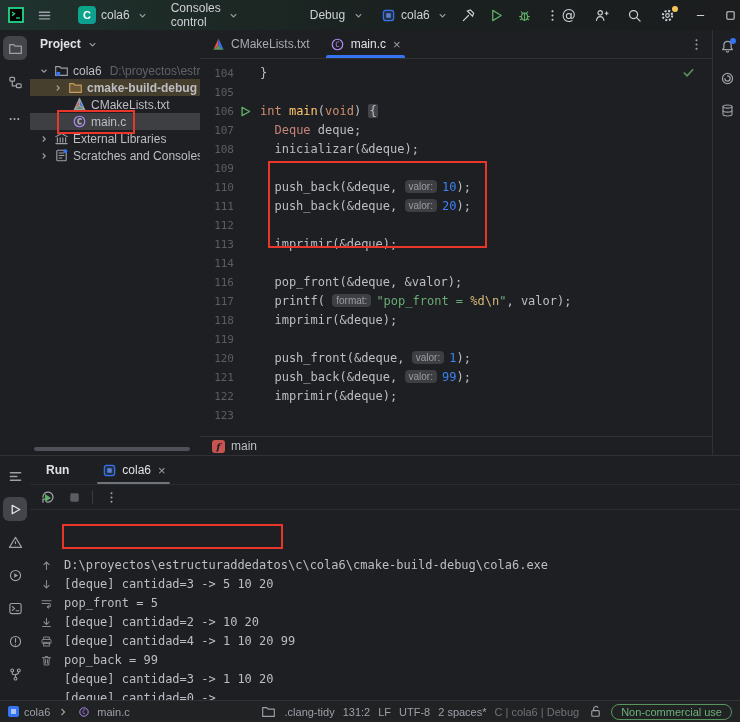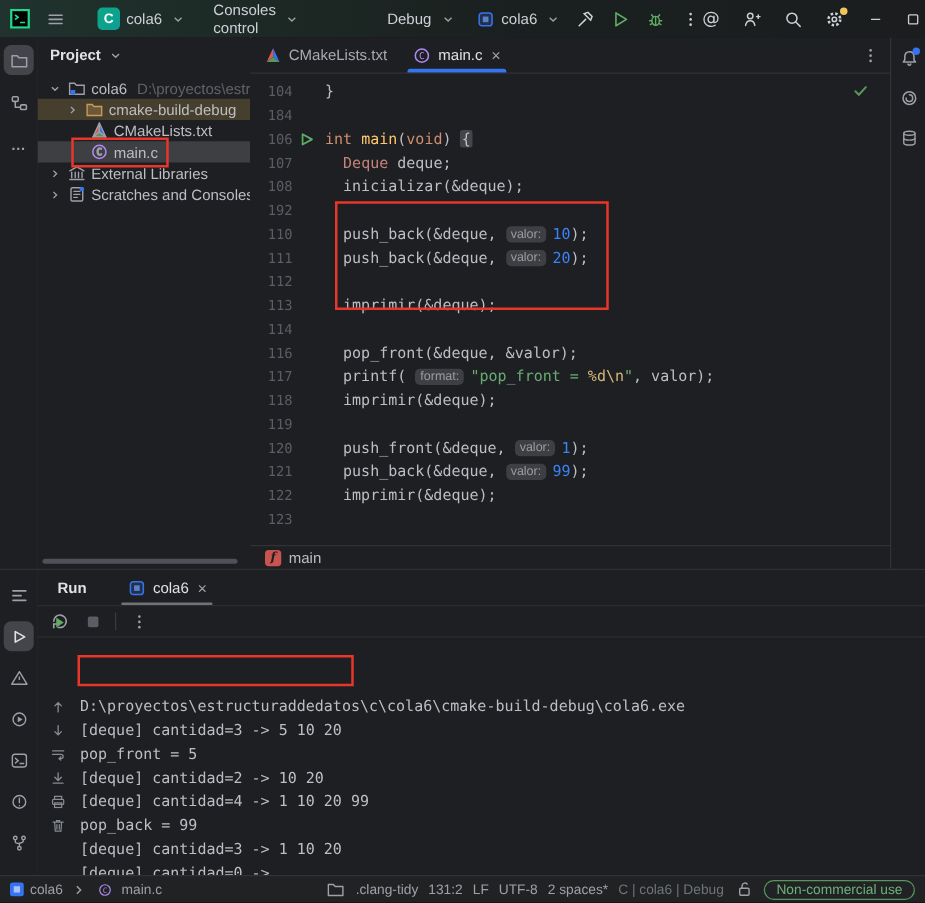--- a/index.html
+++ b/index.html
@@ -285,21 +285,21 @@
           </span>
           <span class="ic">
             <svg viewBox="0 0 16 16" fill="none">
               <path d="M1.8 13.2V3.8h4.3l1.5 1.7h6.6v7.7z" fill="none" stroke="#9DA0A8" stroke-width="1.2"></path>
               <rect x="2.6" y="9.6" width="4" height="4" fill="#3574F0" stroke="none"></rect>
             </svg>
           </span>
           <span class="tree-label">cola6</span>
           <span class="tree-path">D:\proyectos\estructura</span>
         </div>
-        <div class="tree-row exc" style="padding-left: 22px;">
+        <div class="tree-row exc" style="padding-left: 22px; font-weight: bold;">
           <span class="chevslot">
             <svg viewBox="0 0 16 16" fill="none" stroke="#9DA0A8" stroke-width="1.8">
               <path d="M6 4l4 4-4 4"></path>
             </svg>
           </span>
           <span class="ic">
             <svg viewBox="0 0 16 16" fill="none">
               <path d="M1.8 13.2V3.8h4.3l1.5 1.7h6.6v7.7z" fill="rgba(200,154,91,.28)" stroke="#C89A5B" stroke-width="1.2"></path>
             </svg>
           </span>
@@ -386,27 +386,27 @@
               <circle cx="8" cy="3.5" r="1.1"></circle>
               <circle cx="8" cy="8" r="1.1"></circle>
               <circle cx="8" cy="12.5" r="1.1"></circle>
             </svg>
           </span>
       </div>
     </div>
     <div id="code">
       <div id="code-lines" style="padding-top:5px;">
           <div class="cl"><span class="ln">104</span><span class="gut"></span><span class="src"><span class="tk-d">}</span></span></div>
-          <div class="cl"><span class="ln">184</span><span class="gut"></span><span class="src"></span></div>
+          <div class="cl"><span class="ln">105</span><span class="gut"></span><span class="src"></span></div>
           <div class="cl"><span class="ln">106</span><span class="gut"><svg viewBox="0 0 16 16">
                 <polygon points="3,2 14,8 3,14" fill="none" stroke="#5FAD65" stroke-width="2" stroke-linejoin="round"></polygon>
               </svg></span><span class="src"><span class="tk-kw">int</span><span class="tk-d"> </span><span class="tk-fn">main</span><span class="tk-d">(</span><span class="tk-kw">void</span><span class="tk-d">) </span><span class="tk-brace">{</span></span></div>
           <div class="cl"><span class="ln">107</span><span class="gut"></span><span class="src"><span class="tk-d">  </span><span class="tk-type">Deque</span><span class="tk-d"> deque;</span></span></div>
           <div class="cl"><span class="ln">108</span><span class="gut"></span><span class="src"><span class="tk-d">  inicializar(&amp;deque);</span></span></div>
-          <div class="cl"><span class="ln">192</span><span class="gut"></span><span class="src"></span></div>
+          <div class="cl"><span class="ln">109</span><span class="gut"></span><span class="src"></span></div>
           <div class="cl"><span class="ln">110</span><span class="gut"></span><span class="src"><span class="tk-d">  push_back(&amp;deque, </span><span class="hint">valor:</span><span class="tk-num">10</span><span class="tk-d">);</span></span></div>
           <div class="cl"><span class="ln">111</span><span class="gut"></span><span class="src"><span class="tk-d">  push_back(&amp;deque, </span><span class="hint">valor:</span><span class="tk-num">20</span><span class="tk-d">);</span></span></div>
           <div class="cl"><span class="ln">112</span><span class="gut"></span></div>
           <div class="cl"><span class="ln">113</span><span class="gut"></span><span class="src"><span class="tk-d">  imprimir(&amp;deque);</span></span></div>
           <div class="cl"><span class="ln">114</span><span class="gut"></span><span class="src"></span></div>
           <div class="cl"><span class="ln">116</span><span class="gut"></span><span class="src"><span class="tk-d">  pop_front(&amp;deque, &amp;valor);</span></span></div>
           <div class="cl"><span class="ln">117</span><span class="gut"></span><span class="src"><span class="tk-d">  printf( </span><span class="hint">format:</span><span class="tk-str">"pop_front = </span><span class="tk-esc">%d\n</span><span class="tk-str">"</span><span class="tk-d">, valor);</span></span></div>
           <div class="cl"><span class="ln">118</span><span class="gut"></span><span class="src"><span class="tk-d">  imprimir(&amp;deque);</span></span></div>
           <div class="cl"><span class="ln">119</span><span class="gut"></span><span class="src"></span></div>
           <div class="cl"><span class="ln">120</span><span class="gut"></span><span class="src"><span class="tk-d">  push_front(&amp;deque, </span><span class="hint">valor:</span><span class="tk-num">1</span><span class="tk-d">);</span></span></div>

